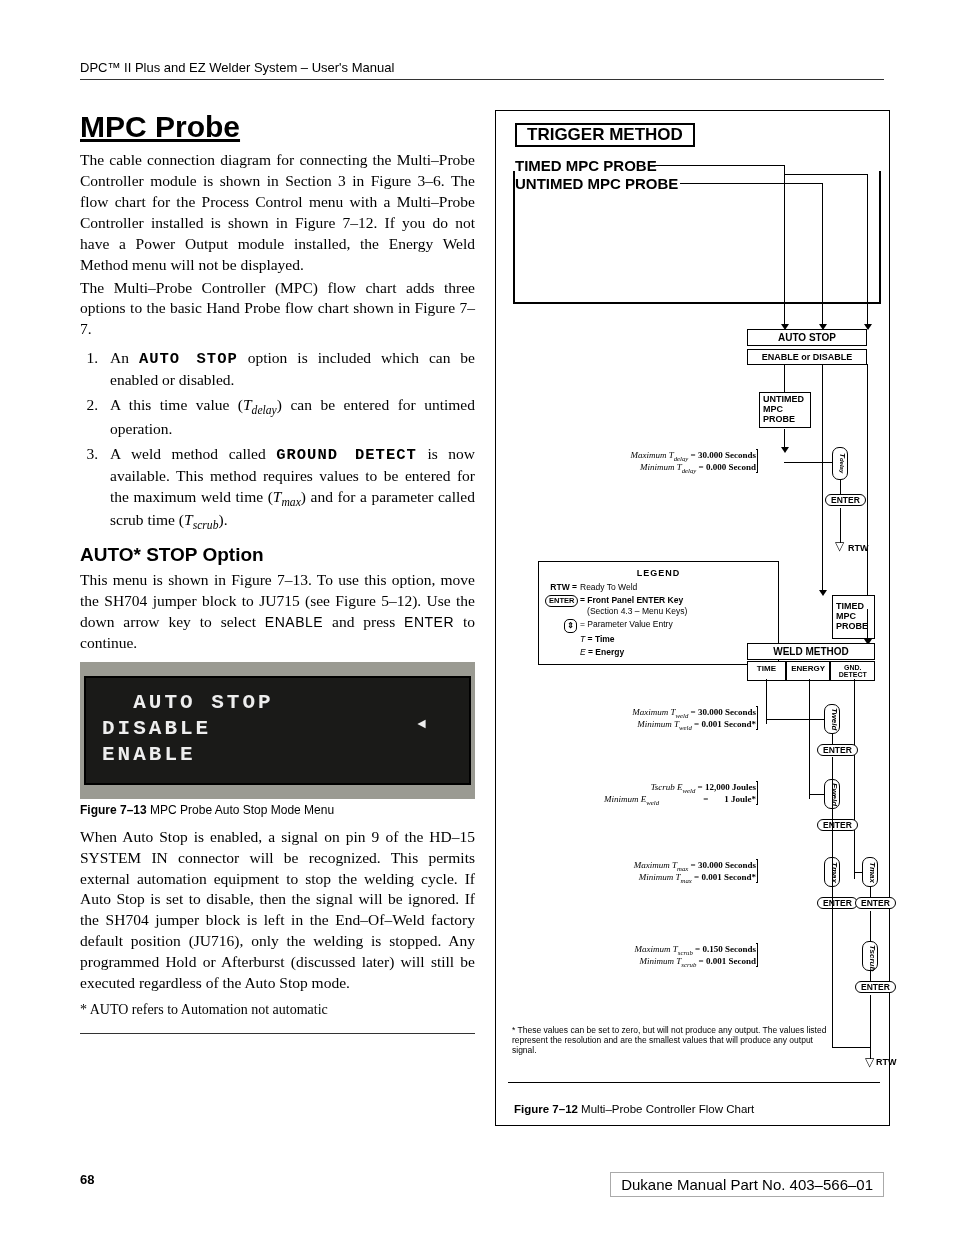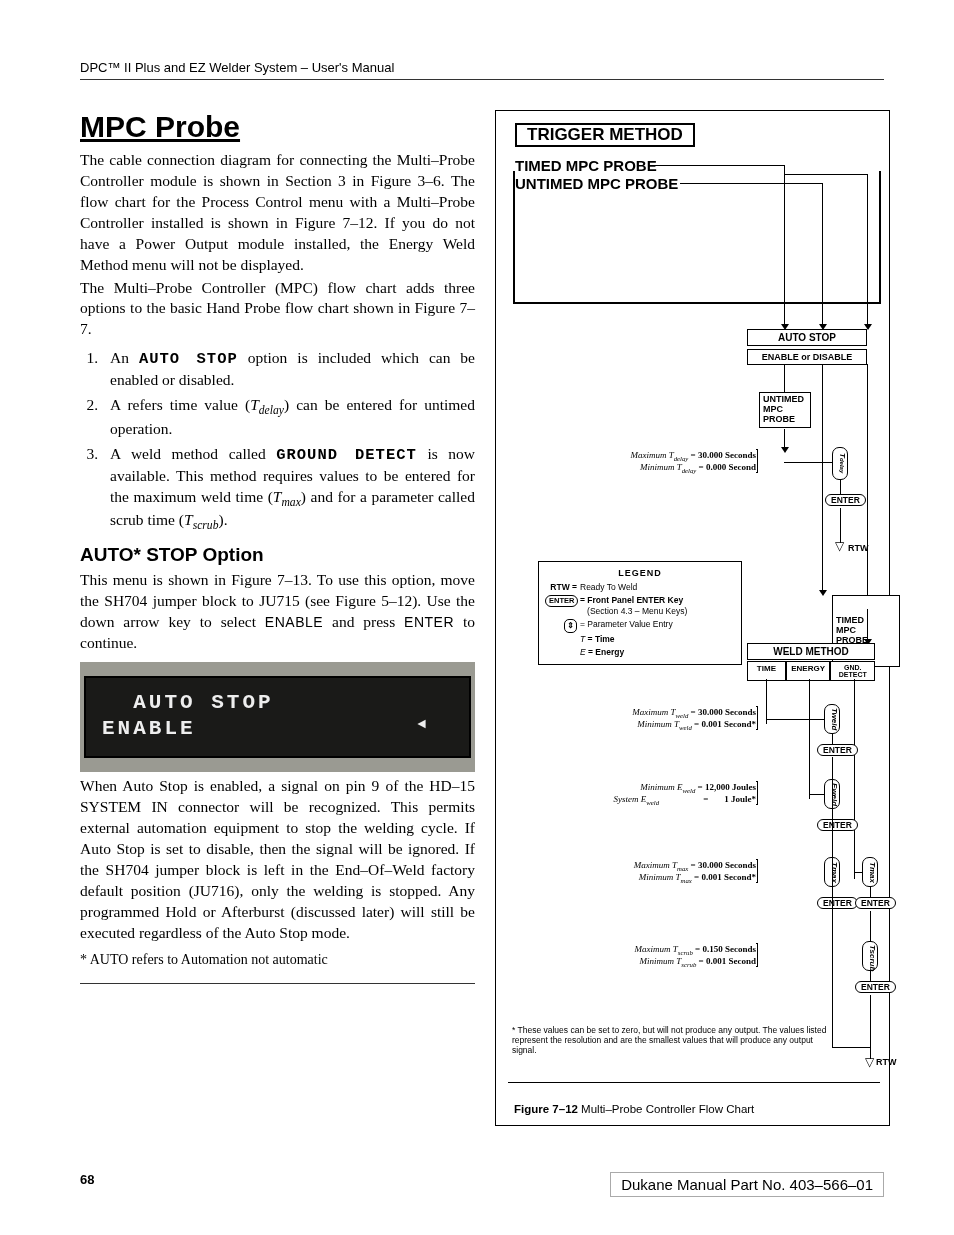--- a/index.html
+++ b/index.html
@@ -237,40 +237,44 @@
     <h1>MPC Probe</h1>
     <div class="body-text">
       <p>The cable connection diagram for connecting the Multi–Probe Controller module is shown in Section 3 in Figure 3–6. The flow chart for the Process Control menu with a Multi–Probe Controller installed is shown in Figure 7–12. If you do not have a Power Output module installed, the Energy Weld Method menu will not be displayed.</p>
       <p>The Multi–Probe Controller (MPC) flow chart adds three options to the basic Hand Probe flow chart shown in Figure 7–7.</p>
     </div>
     <ol>
       <li>
         <span>An </span><span class="lcd-font">AUTO STOP</span><span> option is included which can be enabled or disabled.</span>
       </li>
       <li>
-        <span>A refers time value (</span><i>T</i><i class="sub-em">delay</i><span>) can be entered for untimed operation.</span>
+        <span>A this time value (</span><i>T</i><i class="sub-em">delay</i><span>) can be entered for untimed operation.</span>
       </li>
       <li>
         <span>A weld method called </span><span class="lcd-font">GROUND DETECT</span><span> is now available. This method requires values to be entered for the maximum weld time (</span><i>T</i><i class="sub-em">max</i><span>) and for a parameter called scrub time (</span><i>T</i><i class="sub-em">scrub</i><span>).</span>
       </li>
     </ol>
 
     <h2>AUTO* STOP Option</h2>
     <div class="body-text">
       <p>
         <span>This menu is shown in Figure 7–13. To use this option, move the SH704 jumper block to JU715 (see Figure 5–12). Use the down arrow key to select </span><span class="enter-font">ENABLE</span><span> and press </span><span class="enter-font">ENTER</span><span> to continue.</span>
       </p>
     </div>
 
     <div class="screenshot">
       <div class="screenshot-inner">
         <div style="white-space:pre;">  AUTO STOP</div>
+        <div>DISABLE</div>
         <div>ENABLE</div>
         <div class="cursor-arrow">◄</div>
       </div>
+    </div>
+    <div class="fig-caption">
+      <b>Figure 7–13</b><span>   MPC Probe Auto Stop Mode Menu</span>
     </div>
 
     <div class="body-text">
       <p>When Auto Stop is enabled, a signal on pin 9 of the HD–15 SYSTEM IN connector will be recognized. This permits external automation equipment to stop the welding cycle. If Auto Stop is set to disable, then the signal will be ignored. If the SH704 jumper block is left in the End–Of–Weld factory default position (JU716), only the welding is stopped. Any programmed Hold or Afterburst (discussed later) will still be executed regardless of the Auto Stop mode.</p>
     </div>
 
     <div class="footnote">* AUTO refers to Automation not automatic</div>
   </div>
 
   <div class="right-col">
@@ -308,21 +312,21 @@
       <div class="pillbox" style="left:323px; top:377px;">ENTER</div>
       <div class="vline arrow-down-open" style="left:338px; top:391px; height:35px;"></div>
       <div class="rtw-label" style="left:346px; top:426px;">RTW</div>
 
       <div class="param-text" style="left:18px; top:333px; width:236px;">
         <i>Maximum T</i><i class="sub-em">delay</i><b> = 30.000 Seconds</b><br>
         <i>Minimum T</i><i class="sub-em">delay</i><b> =  0.000 Second</b>
       </div>
       <div class="hline" style="left:254px; top:332px; width:2px; height:24px; border:1px solid #000; border-left:none;"></div>
 
-      <div class="legend" style="left:36px; top:444px; width:204px;">
+      <div class="legend" style="left:36px; top:444px; width:241px;">
         <div class="lg-title">LEGEND</div>
         <div class="lg-row">
             <span class="lg-key">RTW =</span>
             <span>Ready To Weld</span>
           </div>
         <div class="lg-row">
             <span class="lg-key"><span class="pillbox-inline">ENTER</span></span>
             <span><b>= Front Panel ENTER Key</b><br>&nbsp;&nbsp;&nbsp;(Section 4.3 – Menu Keys)</span>
           </div>
         <div class="lg-row">
@@ -333,21 +337,21 @@
             <span class="lg-key"></span>
             <span><i>T</i> <b>= Time</b></span>
           </div>
         <div class="lg-row">
             <span class="lg-key"></span>
             <span><i>E</i> <b>= Energy</b></span>
           </div>
       </div>
 
       <div class="vline arrow-down" style="left:320px; top:439px; height:34px;"></div>
-      <div class="box" style="left:330px; top:478px; width:68px; text-align:left; padding:20px 3px; line-height:1.1;">TIMED<br>MPC<br>PROBE</div>
+      <div class="box" style="left:330px; top:478px; width:43px; text-align:left; padding:6px 3px; line-height:1.1;">TIMED<br>MPC<br>PROBE</div>
       <div class="vline arrow-down" style="left:365px; top:492px; height:30px;"></div>
 
       <div class="box" style="left:245px; top:526px; width:128px; font-size:10px;">WELD METHOD</div>
       <div style="position:absolute; left:245px; top:544px; width:128px; display:flex;">
         <div class="box" style="position:relative; flex:1; font-size:8px;">TIME</div>
         <div class="box" style="position:relative; flex:1.2; font-size:8px;">ENERGY</div>
         <div class="box" style="position:relative; flex:1.2; font-size:7px; line-height:1;">GND.<br>DETECT</div>
       </div>
 
       <div class="vline" style="left:264px; top:562px; height:45px;"></div>
@@ -362,22 +366,22 @@
         <i>Maximum T</i><i class="sub-em">weld</i><b> = 30.000 Seconds</b><br>
         <i>Minimum T</i><i class="sub-em">weld</i><b> =  0.001 Second*</b>
       </div>
       <div class="hline" style="left:254px; top:589px; width:2px; height:24px; border:1px solid #000; border-left:none;"></div>
 
       <div class="scrollbox" style="left:322px; top:662px; height:30px;">Eweld</div>
       <div class="hline" style="left:307px; top:677px; width:15px;"></div>
       <div class="vline" style="left:330px; top:692px; height:10px;"></div>
       <div class="pillbox" style="left:315px; top:702px;">ENTER</div>
       <div class="param-text" style="left:18px; top:665px; width:236px;">
-        <i>Minimum E</i><i class="sub-em">weld</i><b> = 12,000 Joules</b><br>
-        <i>System E</i><i class="sub-em">weld</i><b style="white-space:pre;margin-left:42px;"> =       1 Joule*</b>
+        <i>Tscrub E</i><i class="sub-em">weld</i><b> = 12,000 Joules</b><br>
+        <i>Minimum E</i><i class="sub-em">weld</i><b style="white-space:pre;margin-left:42px;"> =       1 Joule*</b>
       </div>
       <div class="hline" style="left:254px; top:664px; width:2px; height:24px; border:1px solid #000; border-left:none;"></div>
 
       <div class="scrollbox" style="left:322px; top:740px; height:30px;">Tmax</div>
       <div class="scrollbox" style="left:360px; top:740px; height:30px;">Tmax</div>
       <div class="hline" style="left:352px; top:755px; width:8px;"></div>
       <div class="vline" style="left:330px; top:770px; height:10px;"></div>
       <div class="vline" style="left:368px; top:770px; height:10px;"></div>
       <div class="pillbox" style="left:315px; top:780px;">ENTER</div>
       <div class="pillbox" style="left:353px; top:780px;">ENTER</div>

